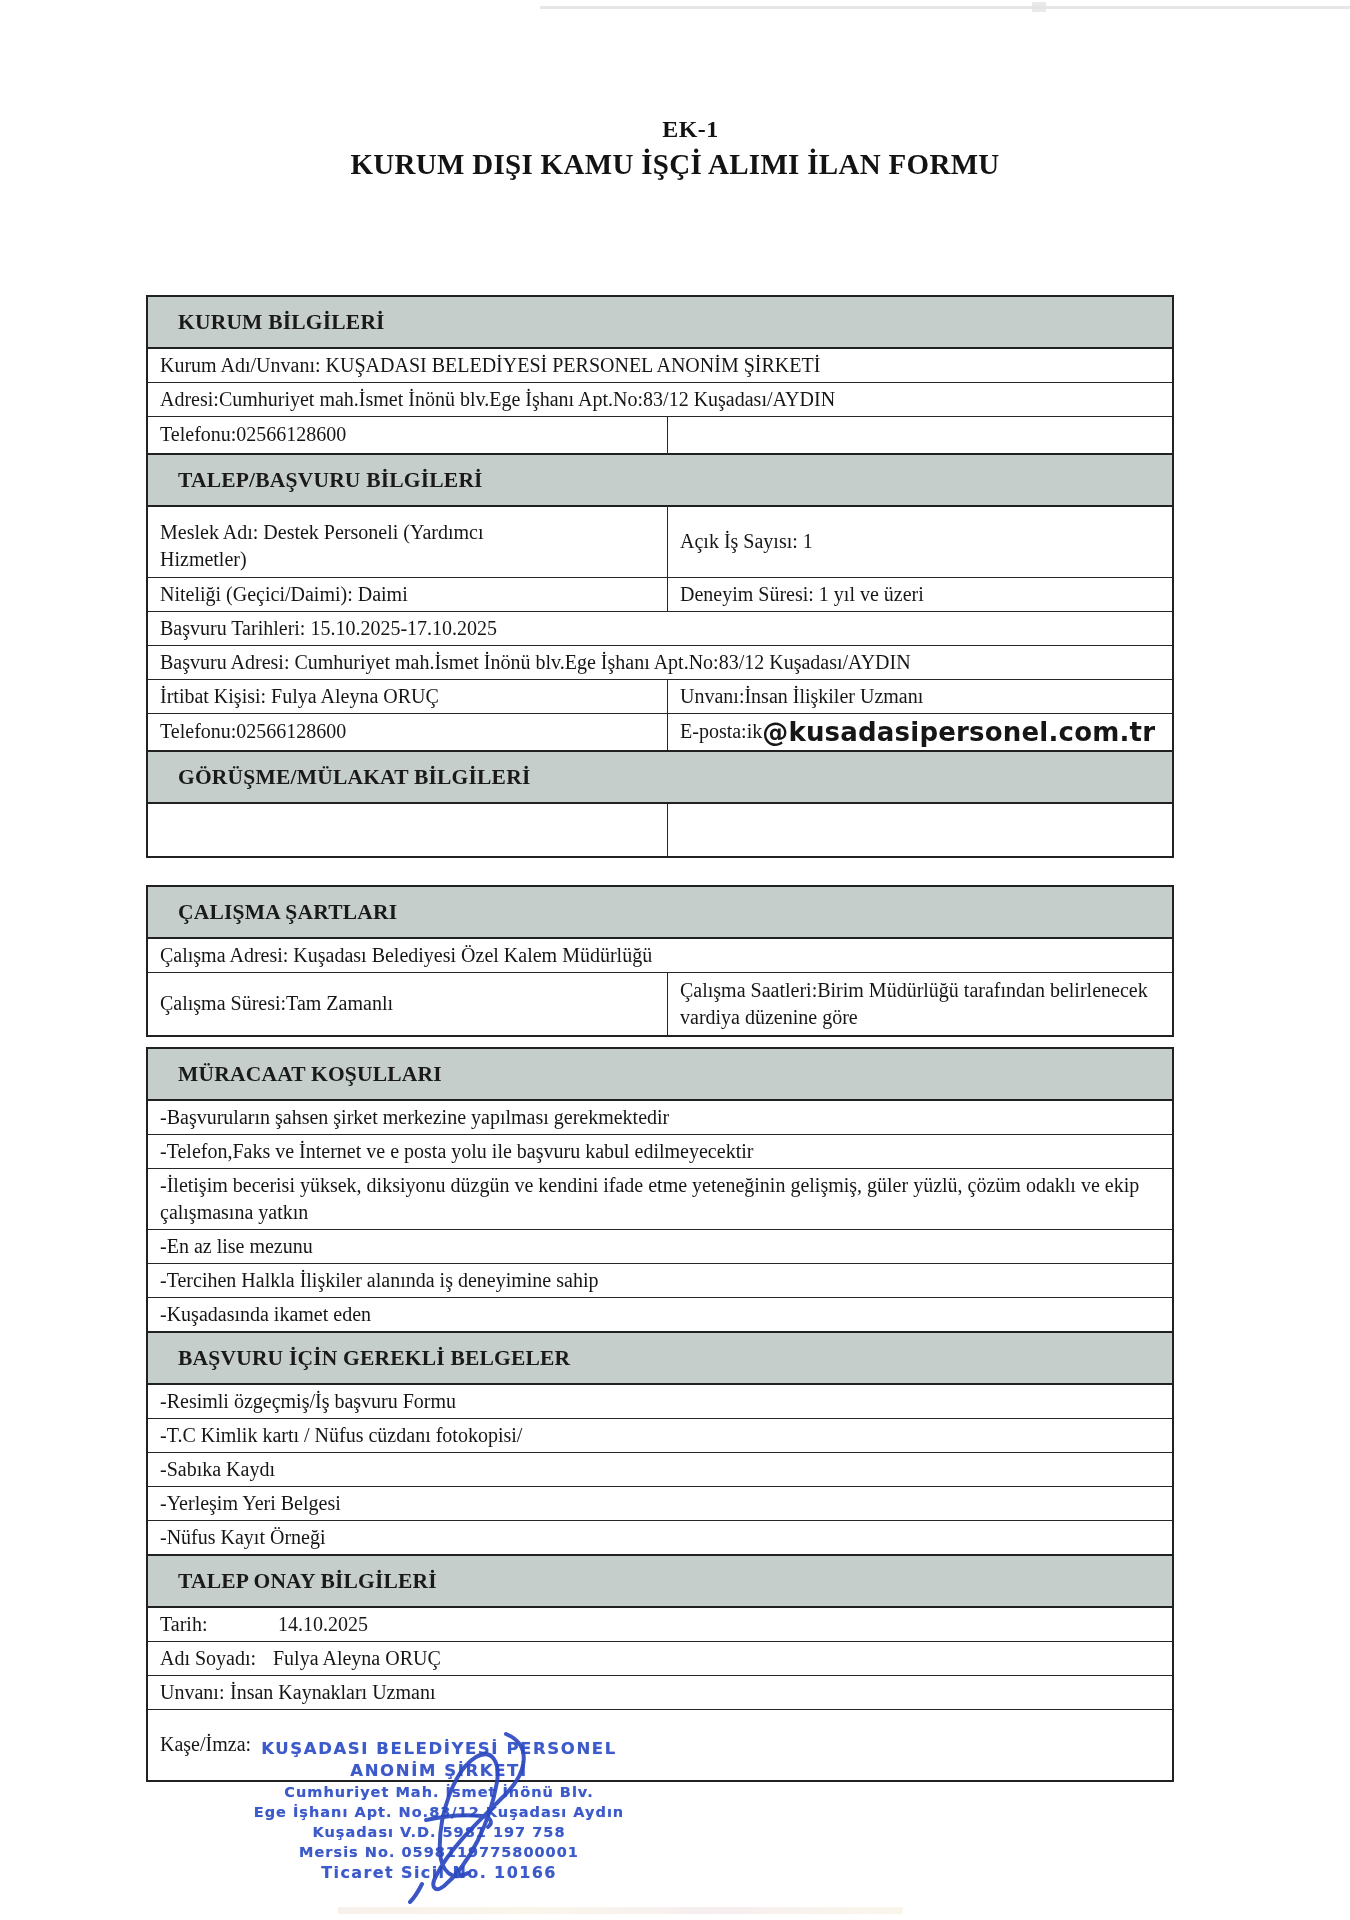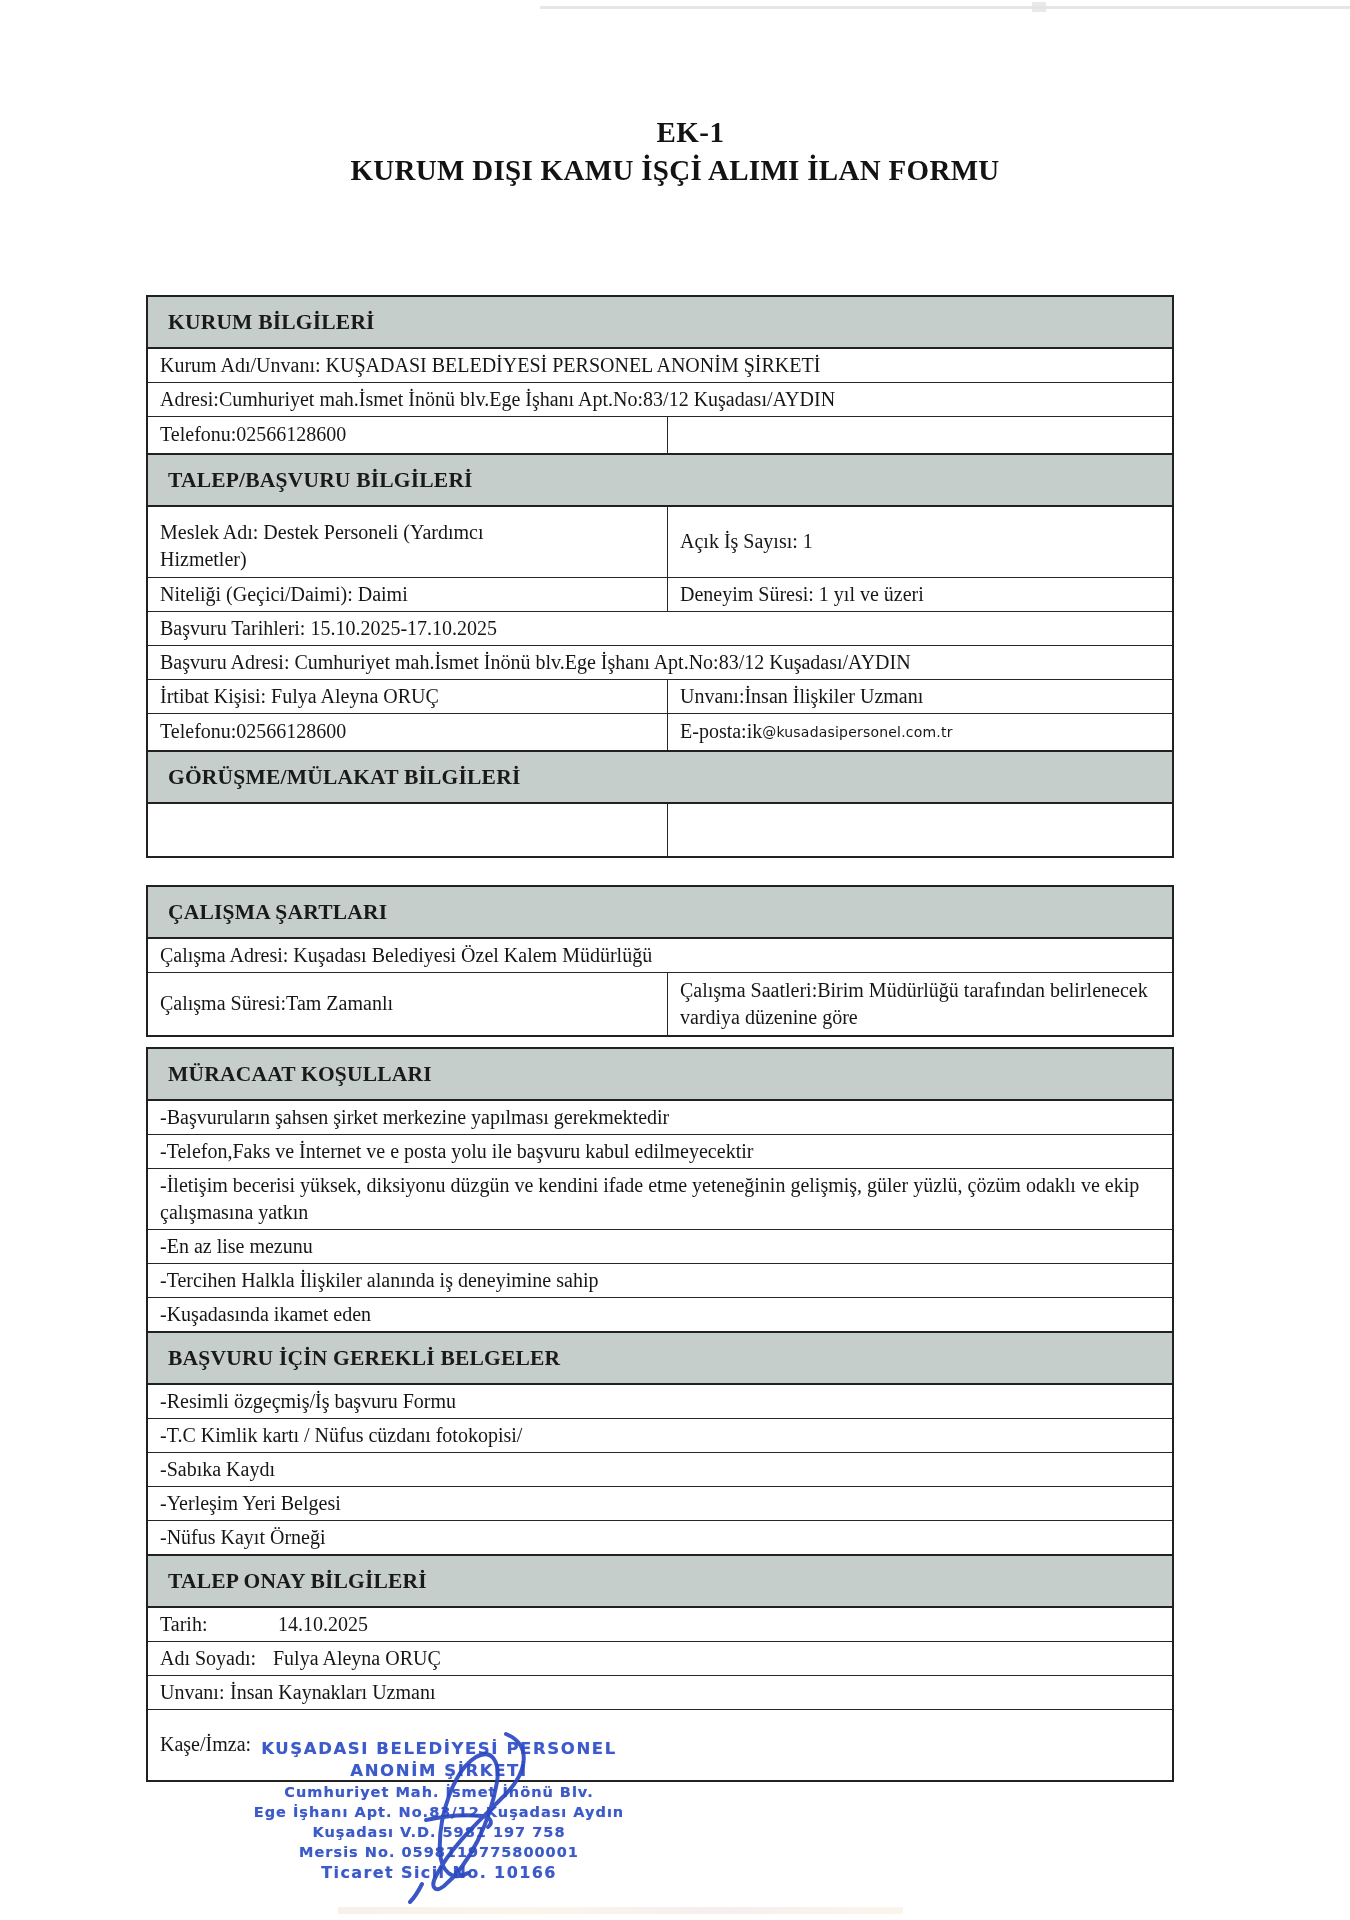--- a/index.html
+++ b/index.html
@@ -7,48 +7,48 @@
     width:1350px;height:1920px;position:relative;background:#ffffff;
     font-family:"Liberation Serif", serif;color:#161616;overflow:hidden;
   }
   
   .scan-top-line{position:absolute;top:6px;left:540px;width:810px;height:3px;background:#d9d9d9;opacity:.65;}
   .scan-top-dot{position:absolute;top:2px;left:1032px;width:14px;height:10px;background:#e3e3e3;opacity:.8;}
   .scan-bottom-strip{position:absolute;left:338px;top:1907px;width:565px;height:7px;opacity:.55;
     background:linear-gradient(90deg,#f2e3da,#f6eedb,#efe0e2,#f6eedb);}
   
   .doc-title{position:absolute;top:116px;left:0;width:100%;text-align:center;font-weight:bold;color:#131313;}
-  .doc-title .t1{font-size:29px;letter-spacing:.5px;padding-left:31px;}
+  .doc-title .t1{font-size:24px;letter-spacing:.5px;padding-left:31px;}
   .doc-title .t2{font-size:29px;margin-top:5px;letter-spacing:.3px;white-space:nowrap;}
   
   .form-table{position:absolute;left:146px;top:297px;width:1028px;}
   .section{border:2px solid #212121;margin-top:-2px;background:#fff;}
   .section.gap-md{margin-top:27px;}
   .section.gap-sm{margin-top:10px;}
   .sec-header{
     background:#c6cecb;min-height:46px;display:flex;align-items:center;
-    padding:2px 10px 2px 20px;font-weight:bold;font-size:21.5px;
+    padding:2px 10px 2px 30px;font-weight:bold;font-size:21.5px;
     border-bottom:2px solid #212121;letter-spacing:.2px;color:#1a1a1a;
   }
   .row{border-top:1.5px solid #262626;display:flex;align-items:stretch;min-height:33px;font-size:20px;background:#fff;}
   .sec-header + .row{border-top:none;}
   .cell{padding:2px 10px 3px 12px;display:flex;align-items:center;flex:1;}
   .row.two .cell.left{flex:0 0 497px;border-right:1.5px solid #262626;}
   .row.two .cell.right{flex:1;}
   .cell .wrap{line-height:27px;}
   .pad-wrap{padding-right:95px;margin-top:8px;}
   .row-meslek{min-height:70px;}
   .row-tel1{min-height:36px;}
   .row-eposta{min-height:36px;}
   .row-yer{min-height:64px;}
   .row-empty{min-height:52px;}
   .row-saat{min-height:62px;}
   .row-iletisim{min-height:60px;}
   .row-kase{min-height:70px;}
-  .sans-val{font-family:"DejaVu Sans",sans-serif;font-weight:normal;font-size:14px;letter-spacing:.2px;}
+  .sans-val{font-family:"DejaVu Sans",sans-serif;font-weight:bold;font-size:26px;letter-spacing:.2px;}
   .lbl{display:inline-block;}
   .lbl-tarih{min-width:118px;}
   .lbl-adi{min-width:113px;}
   .lbl-unvani{min-width:70px;}
   
   .stamp{
     position:absolute;left:204px;top:1738px;width:470px;text-align:center;
     font-family:"DejaVu Sans",sans-serif;font-weight:bold;color:#2e4ec5;
     opacity:.93;text-shadow:0 0 .7px rgba(46,78,197,.55);
   }

